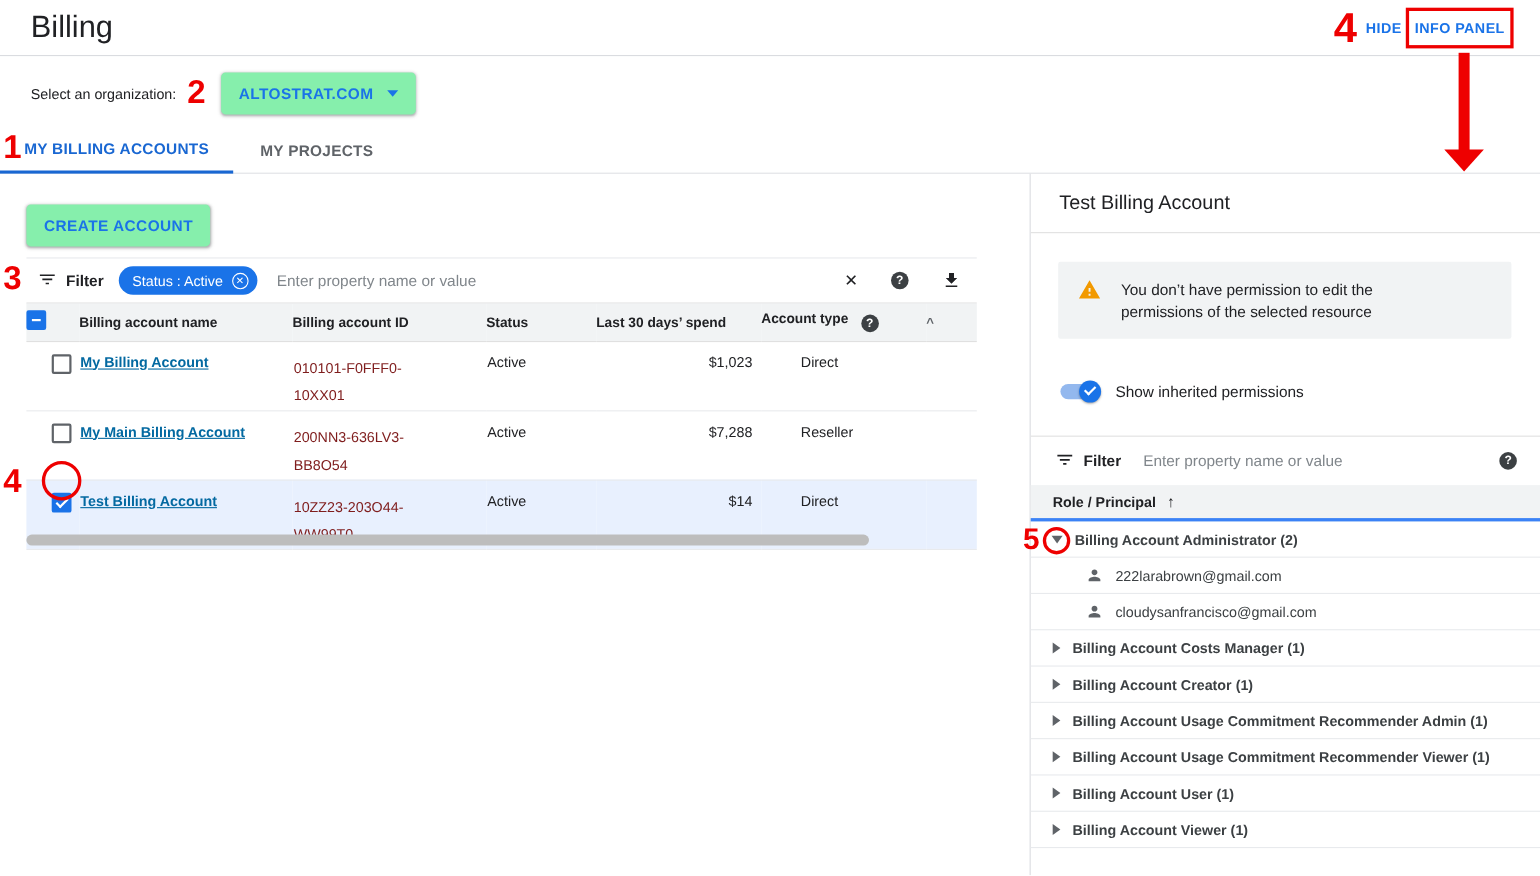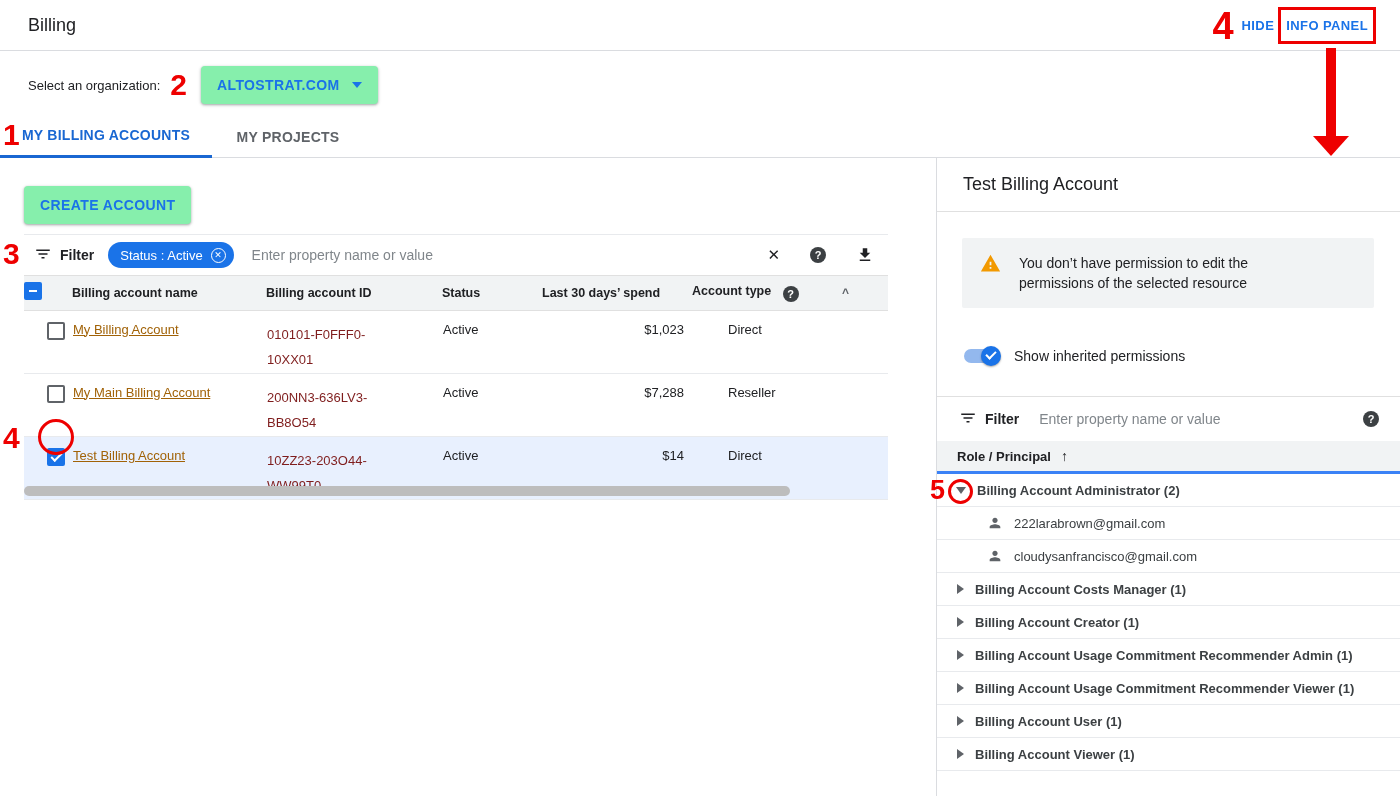--- a/index.html
+++ b/index.html
@@ -7,21 +7,21 @@
   .screen {
     position: relative; width: 1400px; height: 796px;
     background: #fff; overflow: hidden;
     font-family: "Liberation Sans", "DejaVu Sans", sans-serif;
     font-size: 13px; color: #202124;
   }
 
   
   .topbar { position: absolute; left:0; top:0; width:1400px; height:51px;
             border-bottom:1px solid #dadce0; display:flex; align-items:center; background:#fff; }
-  .page-title { margin-left:28px; font-size:18px; color:#202124; }
+  .page-title { margin-left:28px; font-size:28px; color:#202124; }
   .topbar-right { position:absolute; right:24px; top:0; height:51px; display:flex; align-items:center; }
   .hide-link { color:#1a73e8; font-size:13px; font-weight:bold; letter-spacing:.4px; cursor:pointer;
                display:flex; align-items:center; text-decoration:none; }
   .redbox { border:3px solid #ee0000; padding:8px 5px; margin-left:4px; }
 
   
   .org-row { position:absolute; left:28px; top:62px; height:46px; display:flex; align-items:center; }
   .org-label { font-size:13px; color:#202124; }
   .btn-raised { display:inline-flex; align-items:center; background:#86efac; color:#1a73e8;
                 font-weight:bold; font-size:14px; letter-spacing:.4px; border:none; border-radius:4px;
@@ -67,21 +67,21 @@
                        color:#202124; padding:0; border-bottom:1px solid #e0e0e0; }
   .accounts-table td { vertical-align:top; padding-top:11px; font-size:13px; border-bottom:1px solid #e8eaed; }
   .row-1 td, .row-2 td { height:55px; }
   .row-3 td { height:47px; }
   .row-3 { background:#e8f0fe; }
   .col-cb { padding-left:23px; }
   th.col-cb { vertical-align:middle; }
   .col-spend { text-align:right; padding-right:8px; }
   .col-type-h { padding-left:36px; }
   td.cell-type { padding-left:36px; }
-  .acct-link { color:#a16207; text-decoration:underline; cursor:pointer; }
+  .acct-link { color:#0369a1; text-decoration:underline; cursor:pointer;font-weight:bold; }
   .id-cell { line-height:25px; color:#7f1d1d; }
   .cb { display:inline-block; width:18px; height:18px; border:2px solid #5f6368; border-radius:2px;
         background:#fff; position:relative; cursor:pointer; }
   .cb.indeterminate, .cb.checked { background:#1a73e8; border-color:#1a73e8; }
   .cb.indeterminate::after { content:""; position:absolute; left:3px; top:6px; width:8px; height:2px; background:#fff; }
   .cb.checked::after { content:""; position:absolute; left:2px; top:3px; width:9px; height:4px;
                        border-left:2px solid #fff; border-bottom:2px solid #fff; transform:rotate(-45deg); }
   .th-help { display:inline-flex; vertical-align:-3px; margin-left:8px; }
   .sort-caret { color:#5f6368; font-size:12px; font-weight:bold; }
 

